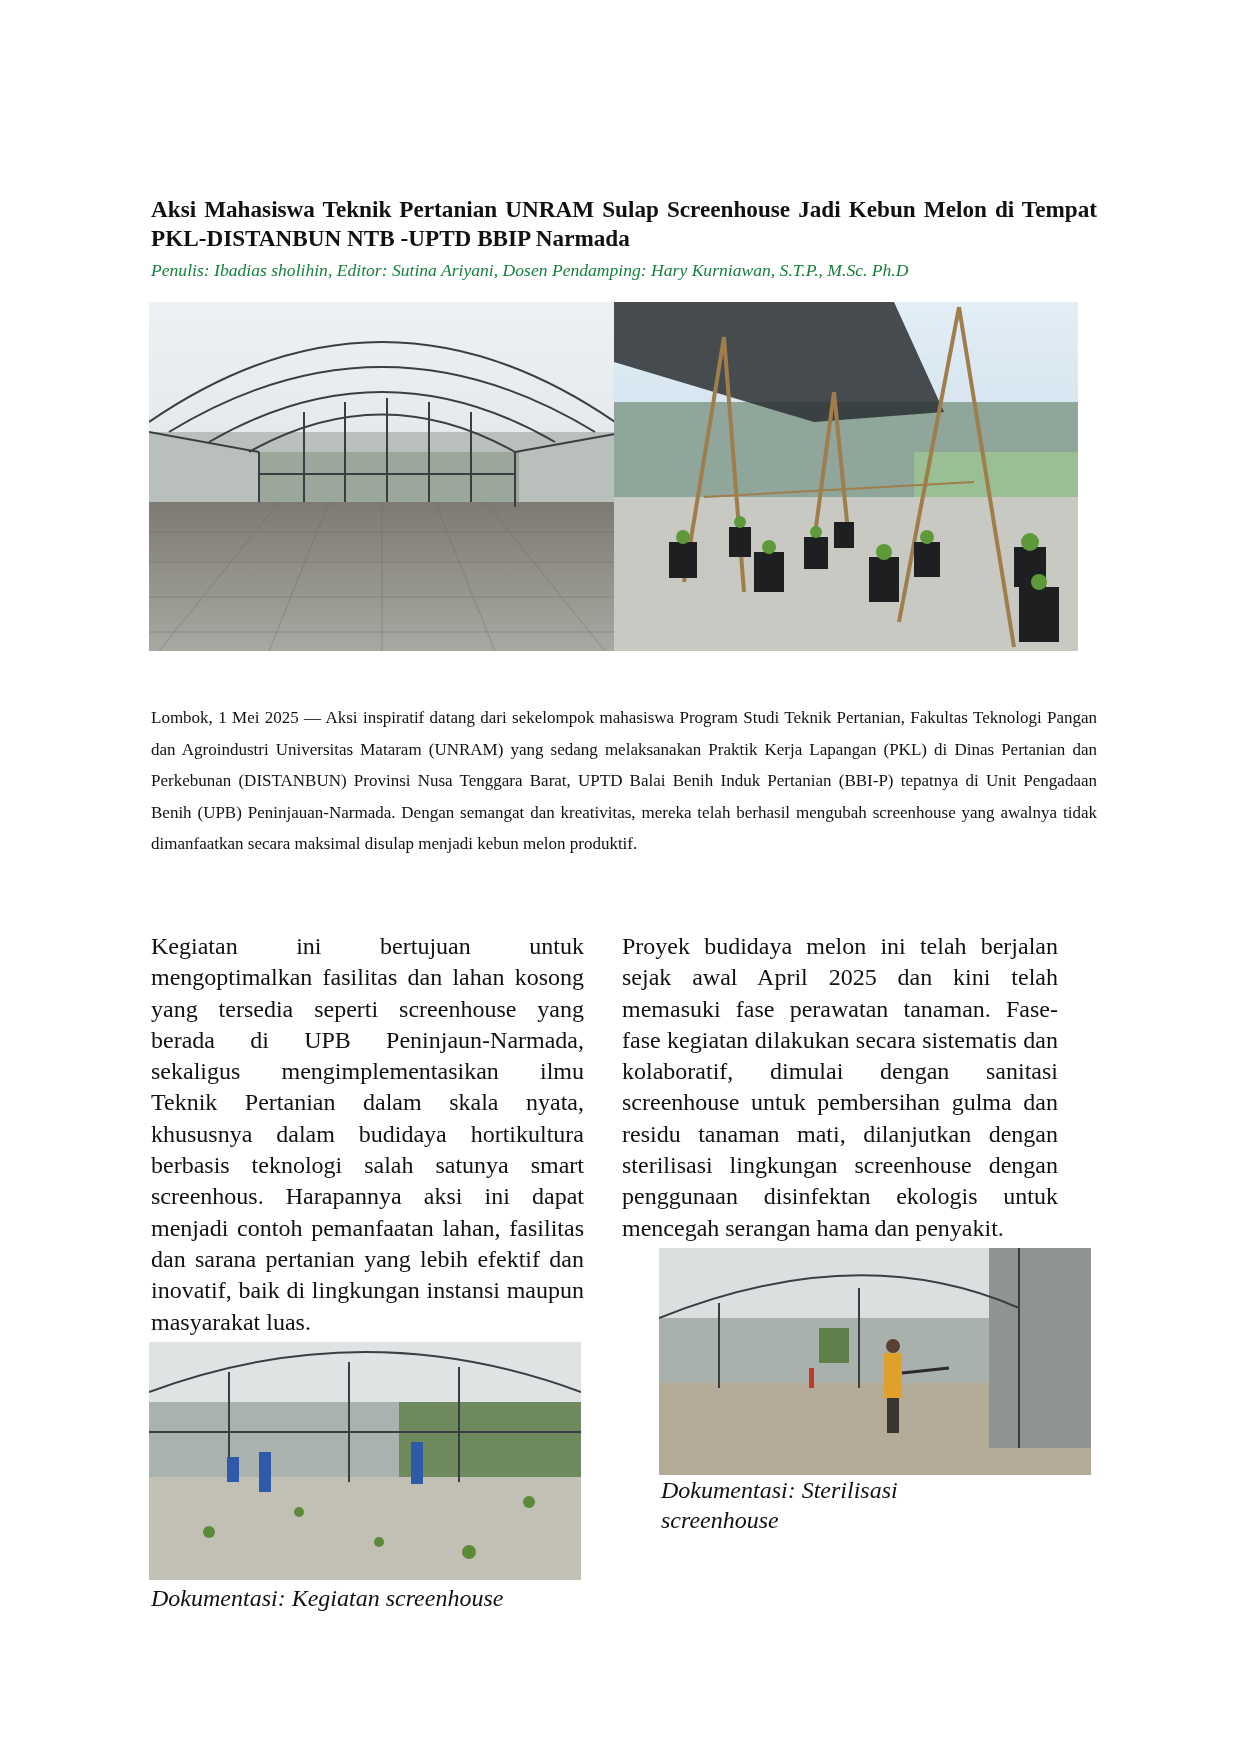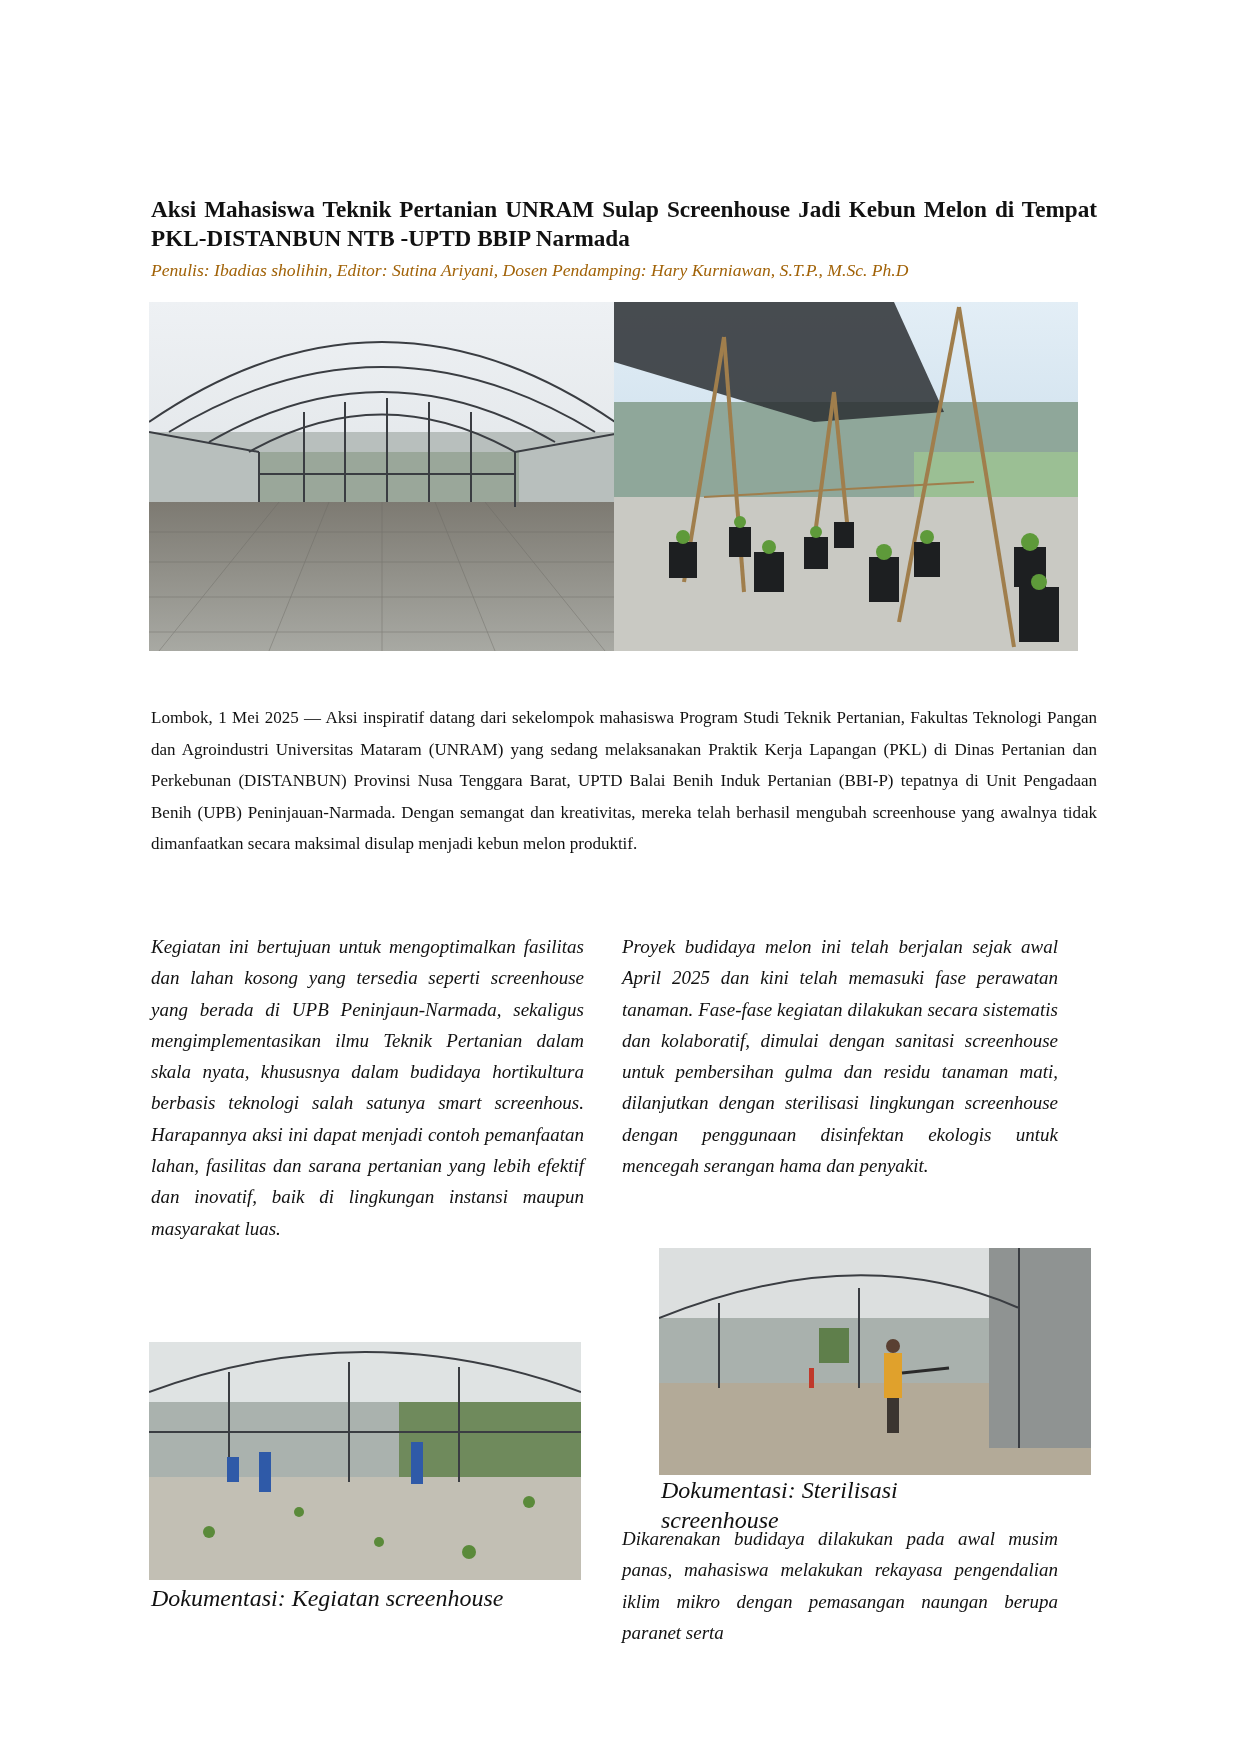--- a/index.html
+++ b/index.html
@@ -4,30 +4,30 @@
 <style>
   html, body { margin: 0; padding: 0; background: #ffffff; }
   body { width: 1241px; height: 1754px; position: relative; overflow: hidden;
          font-family: "Liberation Serif", "DejaVu Serif", serif; color: #111; }
   .page { position: absolute; left: 0; top: 0; width: 1007px; height: 1754px; margin-top: 45px; }
 
   .title { position: absolute; left: 151px; top: 150px; width: 946px;
            font-weight: bold; font-size: 23.2px; line-height: 29px;
            text-align: justify; text-align-last: left; margin: 0; }
   .byline { position: absolute; left: 151px; top: 213px; width: 946px;
-            font-style: italic; font-size: 17.6px; line-height: 24px; margin: 0; color: #a16207; }
+            font-style: italic; font-size: 17.6px; line-height: 24px; margin: 0; color: #15803d; }
 
   .photo { position: absolute; overflow: hidden; }
   .photo svg { width: 100%; height: 100%; display: block; }
 
   .lead { position: absolute; left: 151px; top: 657px; width: 946px;
           font-size: 17px; line-height: 31.5px; text-align: justify; margin: 0; }
 
-  .col-text { position: absolute; font-size: 19px; line-height: 31.3px;
-              text-align: justify; margin: 0; font-style: italic; }
+  .col-text { position: absolute; font-size: 24px; line-height: 31.3px;
+              text-align: justify; margin: 0; }
   .col-left { left: 151px; width: 433px; }
   .col-right { left: 622px; width: 436px; }
 
   .caption { position: absolute; font-style: italic; font-size: 24px;
              line-height: 30px; margin: 0; }
 </style>
 </head>
 <body>
 
 <div class="page">
@@ -179,15 +179,14 @@
       <rect x="225" y="105" width="18" height="45" fill="#e0a12c"></rect>
       <rect x="228" y="150" width="12" height="35" fill="#3b3530"></rect>
       <circle cx="234" cy="98" r="7" fill="#5a4032"></circle>
       <line x1="243" y1="125" x2="290" y2="120" stroke="#2a2a2a" stroke-width="3"></line>
       <rect x="150" y="120" width="5" height="20" fill="#c0392b"></rect>
     </svg>
   </div>
 
   <p class="caption" style="left:661px; top:1430px;">Dokumentasi: Sterilisasi screenhouse</p>
 
-  <p class="col-text col-right" style="top:1478px;">Dikarenakan budidaya dilakukan pada awal musim panas, mahasiswa melakukan rekayasa pengendalian iklim mikro dengan pemasangan naungan berupa paranet serta</p>
 
 </div>
 
 </body></html>

